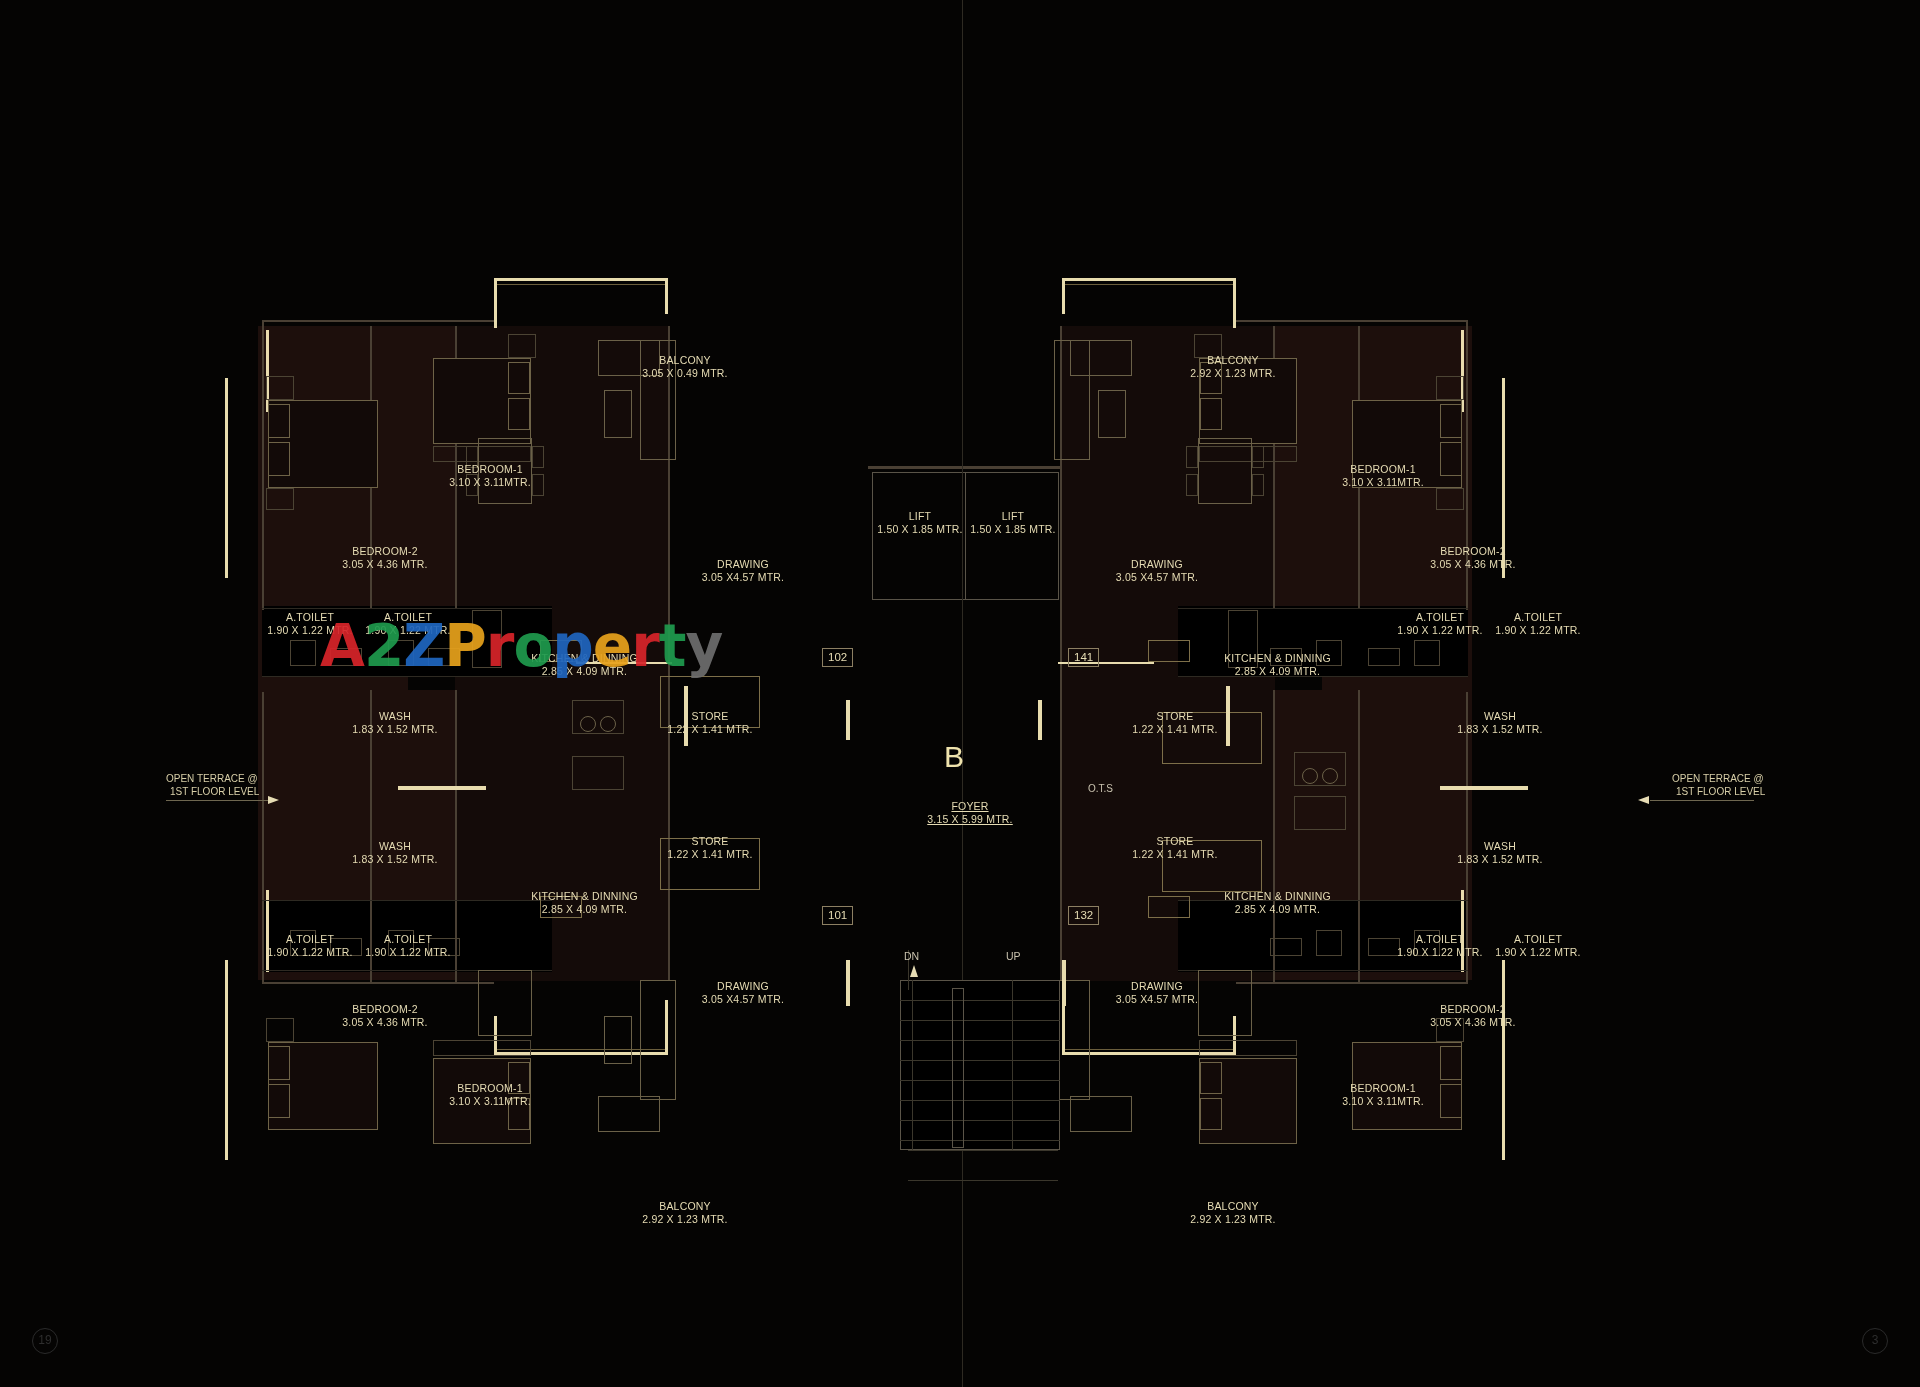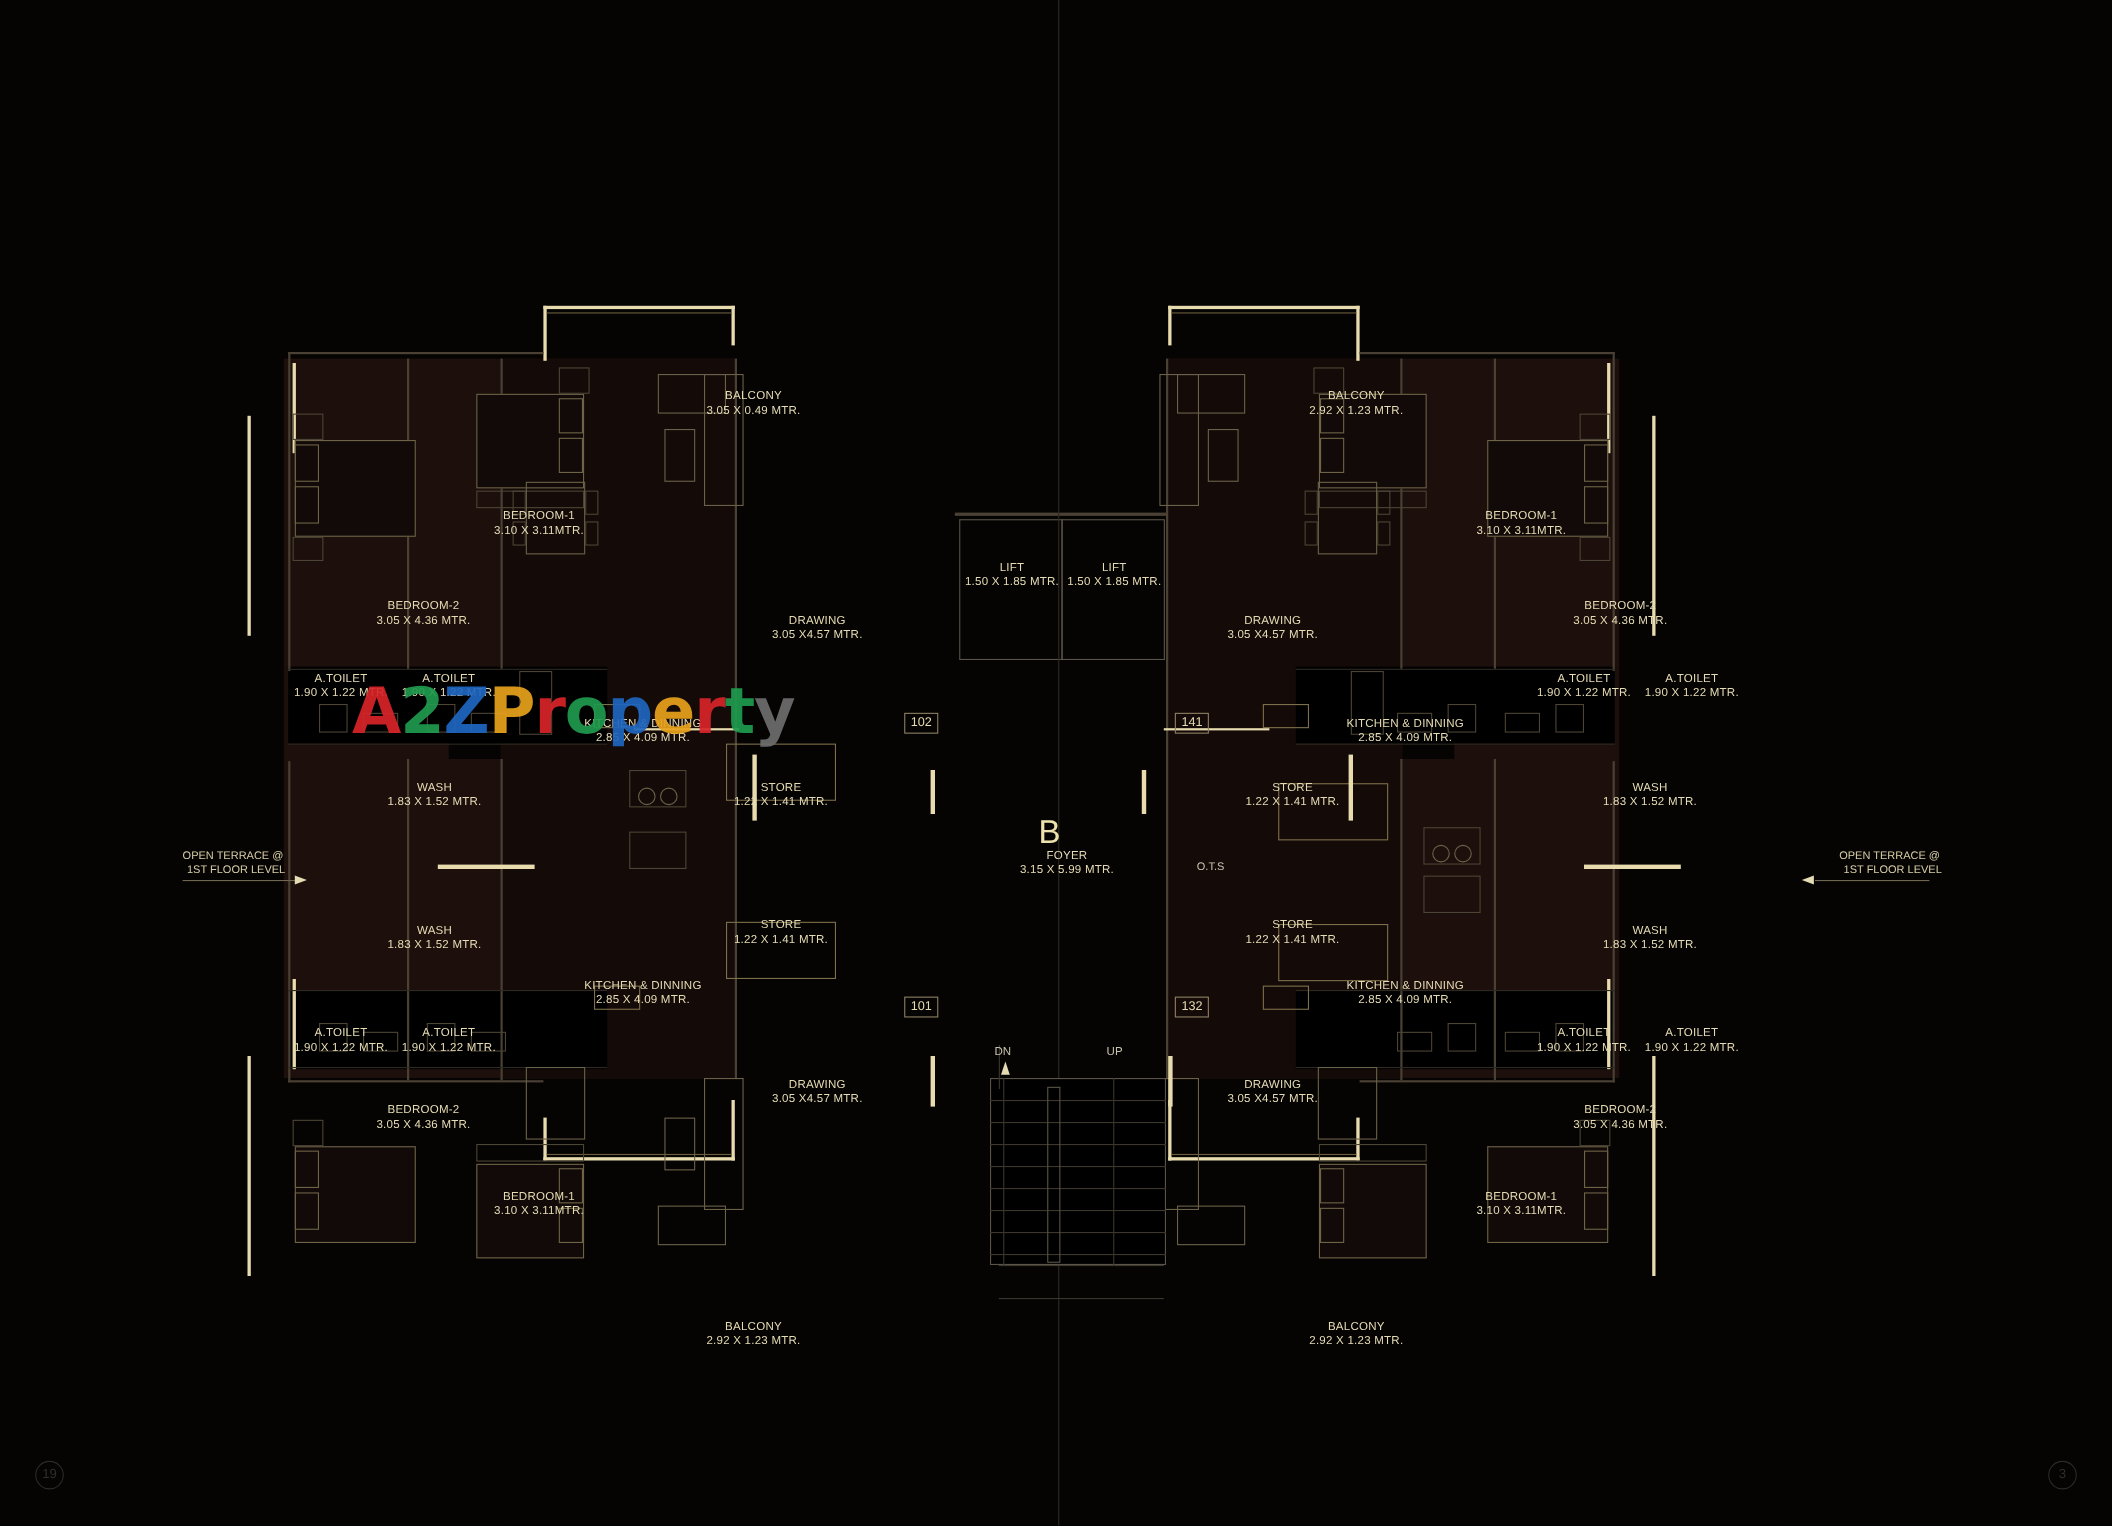--- a/index.html
+++ b/index.html
@@ -485,21 +485,21 @@
 
   <div class="lbl" style="left:855px;top:510px;width:130px;">
     <span class="n">LIFT</span>
       <span class="d">1.50 X 1.85 MTR.</span>
   </div>
   <div class="lbl" style="left:948px;top:510px;width:130px;">
     <span class="n">LIFT</span>
       <span class="d">1.50 X 1.85 MTR.</span>
   </div>
   <div class="big-b" style="left:944px;top:742px;">B</div>
-  <div class="lbl" style="left:900px;top:772px;width:140px;">
+  <div class="lbl" style="left:900px;top:800px;width:140px;text-decoration:underline;">
     <span class="n">FOYER</span>
       <span class="d">3.15 X 5.99 MTR.</span>
   </div>
   <div class="ots" style="left:1088px;top:783px;">O.T.S</div>
 
   <div class="terr" style="left:166px;top:773px;">OPEN TERRACE @</div>
   <div class="terr" style="left:170px;top:786px;">1ST FLOOR LEVEL</div>
   <div class="leader" style="left:166px;top:800px;width:104px;"></div>
   <div class="arrow-r" style="left:268px;top:796px;"></div>
 

